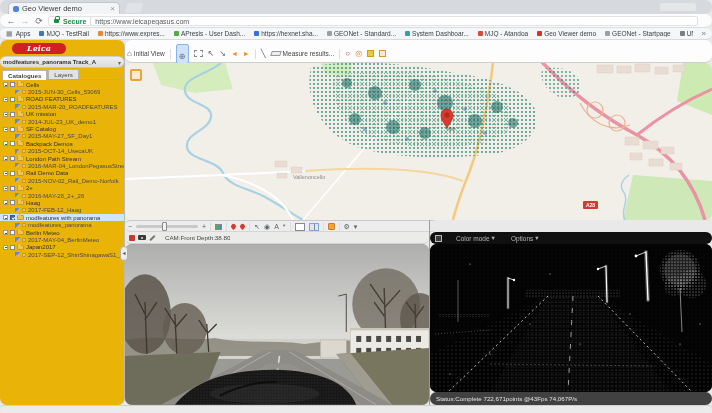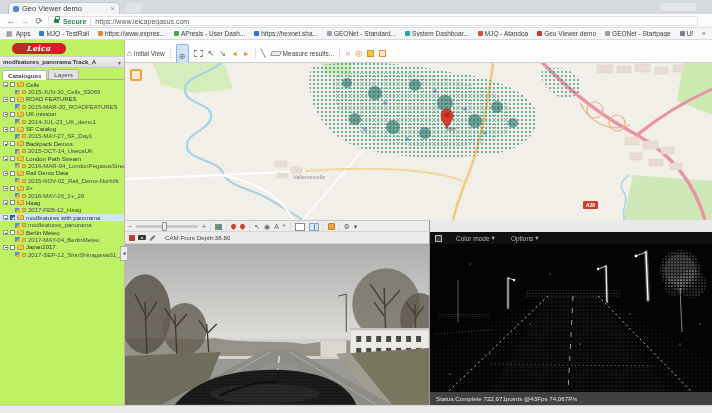--- a/index.html
+++ b/index.html
@@ -1,18 +1,18 @@
 <!DOCTYPE html>
 <html><head>
 <meta charset="utf-8">
 <style>
   * { margin:0; padding:0; box-sizing:border-box; }
   html,body { width:712px; height:413px; overflow:hidden; background:#e9e9e9;
               font-family:"Liberation Sans", sans-serif; }
-  .abs { position:absolute; }
+  .abs { position:absolute;border-radius:7px; }
   .nowrap { white-space:nowrap; overflow:hidden; }
 
   
   #tabstrip { left:0; top:0; width:712px; height:14px; background:#d6d9dd; }
   #tab { left:8px; top:2px; width:112px; height:12px; background:#f3f4f6;
          border-radius:5px 5px 0 0; border:1px solid #c3c7cc; border-bottom:none;
          display:flex; align-items:center; padding:0 4px; gap:3px; }
   #tab .fav { width:6px; height:6px; border-radius:2px; background:#4f86d6; flex:0 0 auto; }
   #tab .ttl { font-size:7.5px; color:#3c4043; flex:1 1 auto; }
   #tab .cls { font-size:8px; color:#8a8f95; line-height:8px; }
@@ -41,21 +41,21 @@
   .appschip { display:flex; align-items:center; gap:3px; }
   .appsglyph { font-size:7px; color:#7a7f85; }
   .bmlabelhead { font-size:6.5px; color:#3c4043; }
   #bmitems { display:flex; align-items:center; gap:9px; flex:1 1 auto; overflow:hidden; }
   .bm { display:flex; align-items:center; gap:2px; flex:0 0 auto; }
   .fav6 { width:5px; height:5px; border-radius:1px; flex:0 0 auto; }
   .bm .lbl { font-size:6.5px; color:#3c4043; }
   .ovf { font-size:8px; color:#7a7f85; }
 
   
-  #sidebar { left:0; top:40px; width:125px; height:365px; background:#bef264;
+  #sidebar { left:0; top:40px; width:125px; height:365px; background:#eab308;
              border-right:1px solid #b9b9b9;padding-left:14px; }
   #leica-logo { left:12px; top:3px; width:54px; height:11px; background:#d21f26;
                 border-radius:6px; color:#fff; text-align:center;
                 font-family:"DejaVu Serif", serif; font-style:italic; font-weight:bold;
                 font-size:8px; line-height:11px; }
   #ds-header { left:0; top:16px; width:124px; height:12px;
                background:linear-gradient(#f0f0f0,#dcdcdc); border-top:1px solid #cfcfcf;
                border-bottom:1px solid #c5c5c5; display:flex; align-items:center;
                padding:0 3px; }
   #ds-header .t { font-size:6px; font-weight:bold; color:#333; flex:1 1 auto; }

